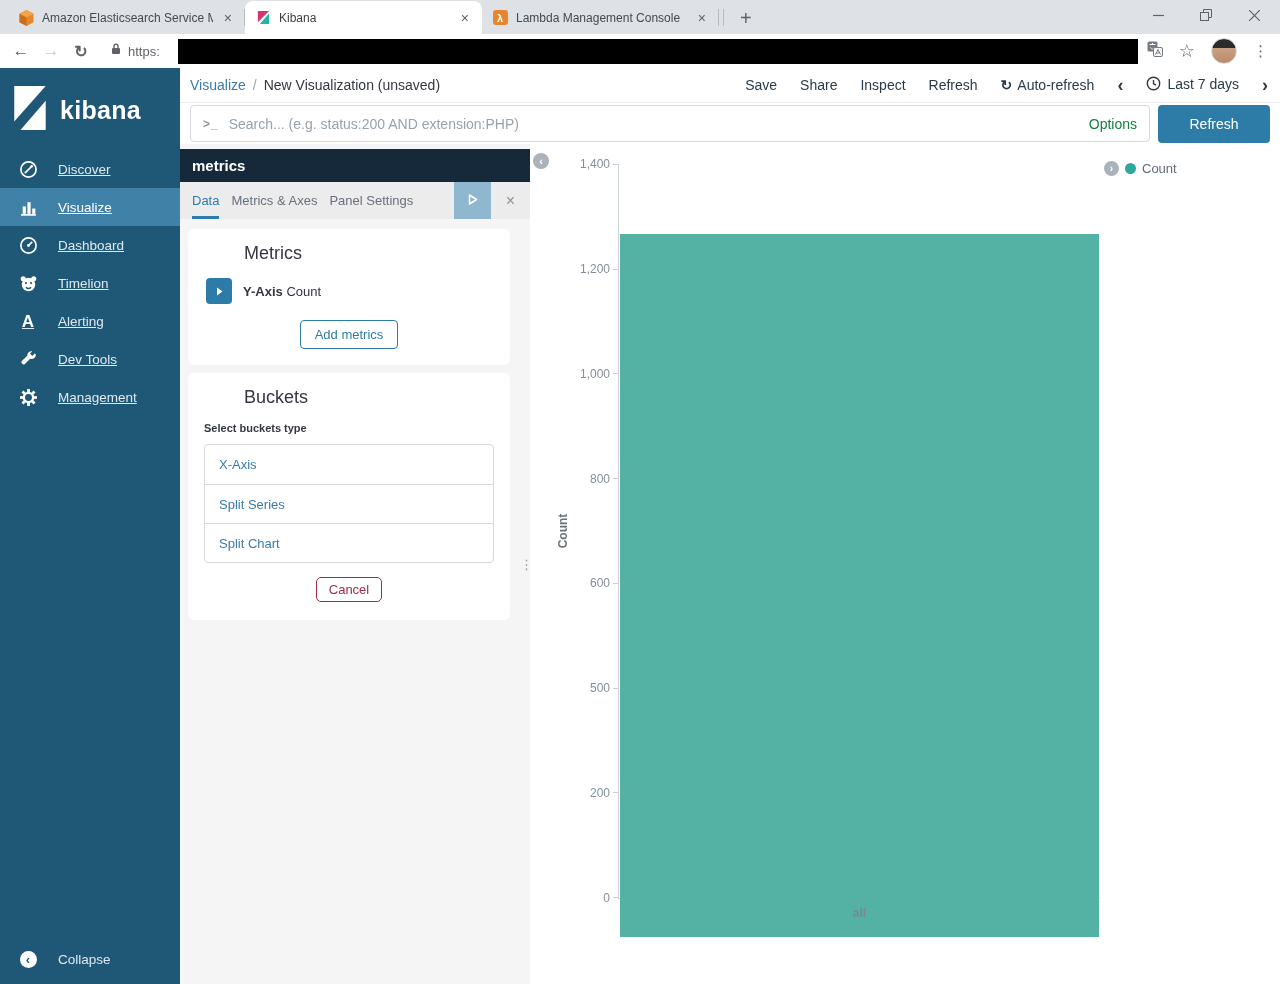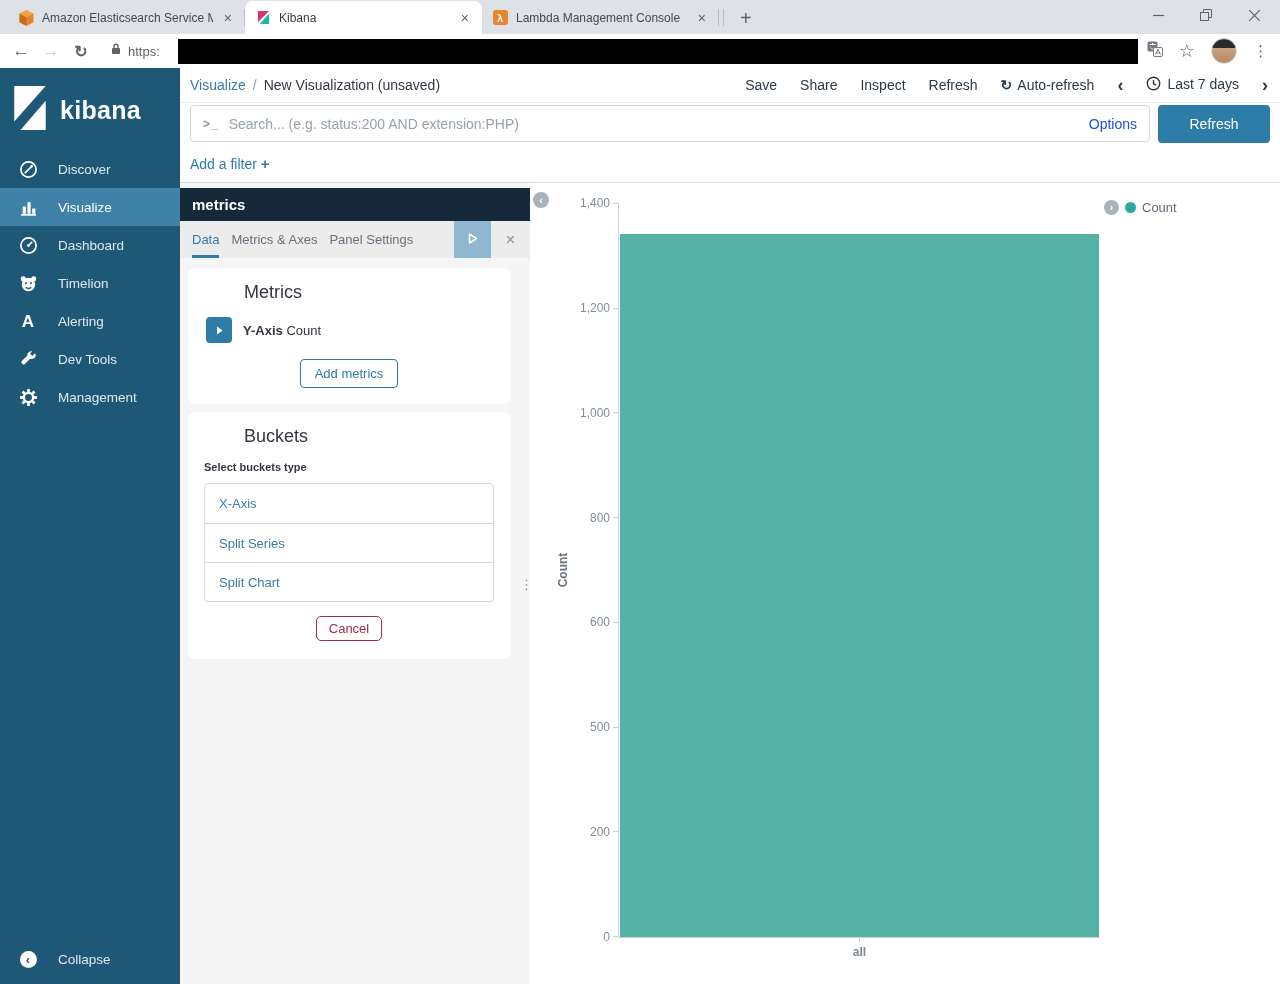--- a/index.html
+++ b/index.html
@@ -29,21 +29,21 @@
   .toolbar-right { position:absolute; right:0; top:0; height:34px; display:flex; align-items:center; }
   .tb-icon { color:#5f6368; font-size:16px; margin-right:16px; cursor:pointer; }
   .avatar { width:26px; height:26px; border-radius:50%; margin-right:16px; background:linear-gradient(180deg,#2b2b2b 0%,#2b2b2b 38%,#caa184 38%,#b98a66 100%); border:1px solid #ddd; cursor:pointer; }
   .kebab { font-size:15px; color:#5f6368; margin-right:12px; letter-spacing:0; cursor:pointer; }
 
   
   .app { display:flex; height:916px; }
   .sidebar { width:180px; background:#1f5876; color:#dfe9f0; display:flex; flex-direction:column; flex:none; }
   .brand { display:flex; align-items:center; gap:12px; padding:18px 0 16px 14px; }
   .brand-text { color:#fff; font-size:25px; font-weight:600; letter-spacing:0.3px; }
-  .nav-item { height:38px; display:flex; align-items:center; gap:20px; padding-left:18px; font-size:13.5px; cursor:pointer; }
+  .nav-item { height:38px; display:flex; align-items:center; gap:20px; padding-left:18px; font-size:13.5px; cursor:pointer;text-decoration:underline; }
   .nav-item.active { background:#4081a8; color:#fff; }
   .nav-icon { width:20px; display:flex; justify-content:center; }
   .sidebar-spacer { flex:1; }
   .collapse-item { height:38px; display:flex; align-items:center; gap:20px; padding-left:18px; font-size:13.5px; margin-bottom:6px; cursor:pointer; }
   .collapse-circle { width:17px; height:17px; border-radius:50%; background:#fff; color:#1f5876; font-weight:bold; font-size:13px; display:flex; align-items:center; justify-content:center; line-height:1; }
 
   .right-col { flex:1; display:flex; flex-direction:column; }
 
   .app-header { height:35px; display:flex; align-items:center; padding:0 12px 0 10px; border-bottom:1px solid #e9ebee; background:#fff; }
   .breadcrumb { font-size:14px; color:#343741; display:flex; gap:7px; align-items:center; }
@@ -53,21 +53,21 @@
   .header-actions .act { cursor:pointer; }
   .autorefresh { display:flex; align-items:center; gap:5px; cursor:pointer; }
   .chev-nav { font-size:18px; font-weight:bold; cursor:pointer; color:#343741; }
   .timepicker { display:flex; gap:6px; cursor:pointer; }
 
   .search-row { height:41px; display:flex; align-items:center; padding:0 10px; gap:8px; background:#fff; }
   .search-box { flex:1; height:37px; border:1px solid #d6dade; border-radius:4px; display:flex; align-items:center; padding:0 12px; background:#fff; }
   .prompt-icon { color:#8d98a2; font-size:12px; font-weight:bold; margin-right:10px; letter-spacing:1px; }
   .search-input { flex:1; border:none; outline:none; font-size:14px; color:#343741; font-family:"Liberation Sans", sans-serif; }
   .search-input::placeholder { color:#98a2ab; }
-  .options-link { color:#1d4ed8; font-size:14px; cursor:pointer;text-align:center; }
+  .options-link { color:#15803d; font-size:14px; cursor:pointer;text-align:center; }
   .refresh-btn { width:112px; height:38px; background:#2d7ca7; color:#fff; font-size:14px; border:none; border-radius:4px; cursor:pointer; font-family:"Liberation Sans", sans-serif; }
 
   .filter-row { height:39px; display:flex; align-items:center; padding-left:10px; border-bottom:1px solid #d8dbe0; background:#fff; }
   .add-filter { color:#2f7cab; font-size:14px; cursor:pointer; }
   .add-filter b { font-weight:bold; font-size:15px; }
 
   .content-row { flex:1; display:flex; position:relative; background:#fff; }
 
   
   .editor-panel { width:350px; flex:none; background:#f5f5f5; padding-top:5px; }
@@ -341,25 +341,20 @@
 
     <div class="search-row">
       <div class="search-box">
         <span class="prompt-icon">&gt;_</span>
         <input class="search-input" value="" placeholder="Search... (e.g. status:200 AND extension:PHP)" style="">
         <span class="options-link">Options</span>
       </div>
       <button class="refresh-btn">Refresh</button>
     </div>
 
-    <div class="filter-row">
-      <span class="add-filter">
-        <span>Add a filter</span> <b>+</b>
-      </span>
-    </div>
 
     <div class="content-row">
 
       <div class="editor-panel">
         <div class="panel-title-bar">
           <span>metrics</span>
         </div>
         <div class="panel-tabs">
           <div class="ptab active">Data</div>
           <div class="ptab">Metrics &amp; Axes</div>

